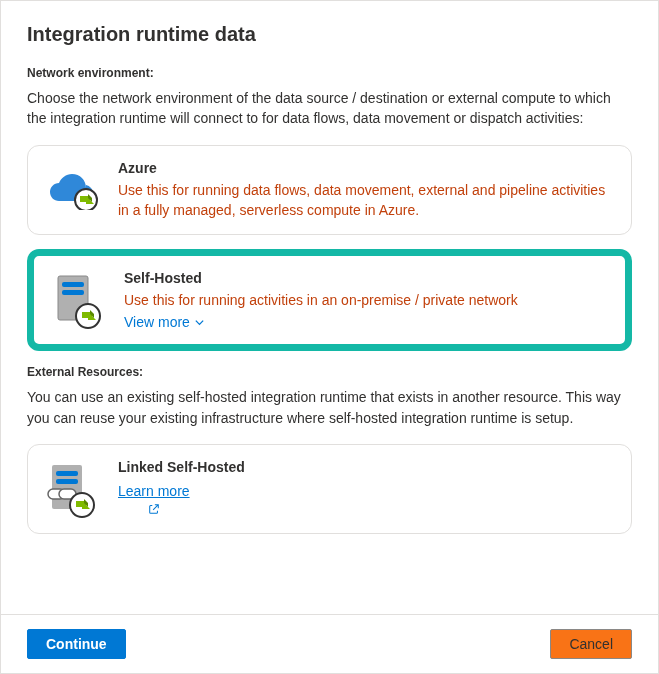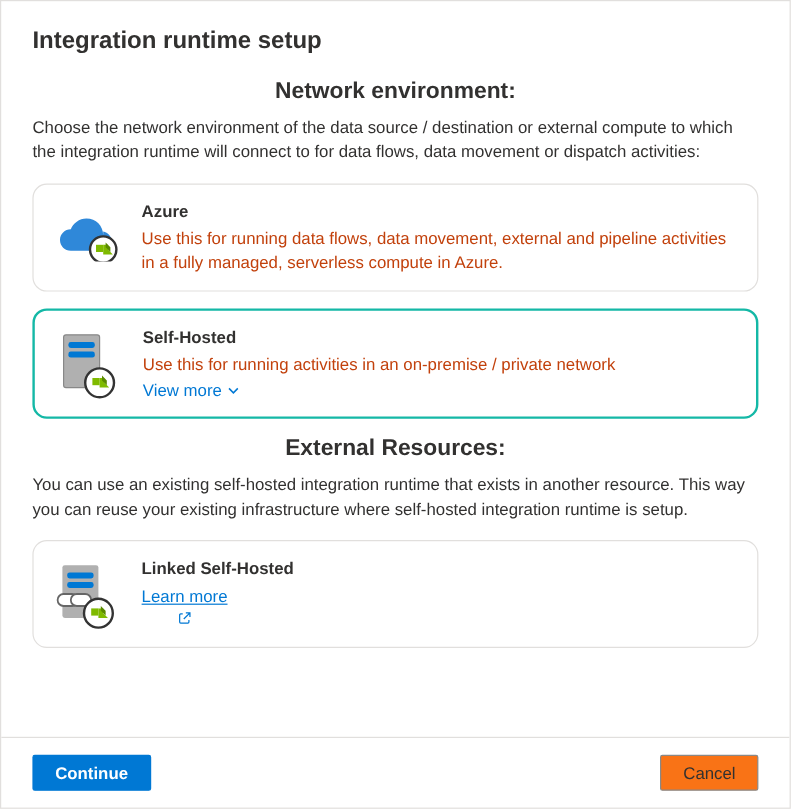--- a/index.html
+++ b/index.html
@@ -19,43 +19,42 @@
       flex: 1;
       overflow: hidden;
     }
     .page-title {
       font-size: 20px;
       font-weight: 600;
       color: #323130;
       margin-bottom: 20px;
     }
     .section-heading {
-      font-size: 19px;
+      font-size: 12px;
       font-weight: 600;
       color: #323130;
       margin-bottom: 8px;
-      text-align: center;
     }
     .section-desc {
       font-size: 14px;
       color: #323130;
       line-height: 1.45;
       margin-bottom: 16px;
     }
     .card {
       border: 1px solid #e1dfdd;
       border-radius: 12px;
       padding: 14px 18px 14px 14px;
       display: flex;
       gap: 18px;
       margin-bottom: 14px;
       cursor: pointer;
     }
     .card.selected {
-      border: 2px solid #14b8a6;
+      border: 7px solid #14b8a6;
     }
     .card-icon {
       width: 58px;
       flex-shrink: 0;
       display: flex;
       align-items: flex-start;
       justify-content: center;
       padding-top: 2px;
     }
     .card-body { flex: 1; }
@@ -105,21 +104,21 @@
       background: #f97316;
       color: #323130;
       border: 1px solid #8a8886;
     }
     .section-gap { margin-top: 8px; }
   </style>
 </head>
 <body>
 
 <div class="content">
-  <h1 class="page-title">Integration runtime setup</h1>
+  <h1 class="page-title">Integration runtime data</h1>
 
   <div class="section-heading">Network environment:</div>
   <p class="section-desc">Choose the network environment of the data source / destination or external compute to which the integration runtime will connect to for data flows, data movement or dispatch activities:</p>
 
   <div class="card">
     <div class="card-icon">
       <svg width="58" height="48" viewBox="0 0 58 48">
         <path d="M44 26c0-8-6-14-14-14-6 0-11 4-13 9-5 0-9 4-9 9s4 9 9 9h25c5 0 9-3 9-8 0-4-3-7-7-8z" fill="#2f88d9"></path>
         <circle cx="44" cy="38" r="11" fill="#fff" stroke="#333" stroke-width="2"></circle>
         <rect x="38" y="34" width="6" height="6" fill="#7fba00"></rect>

